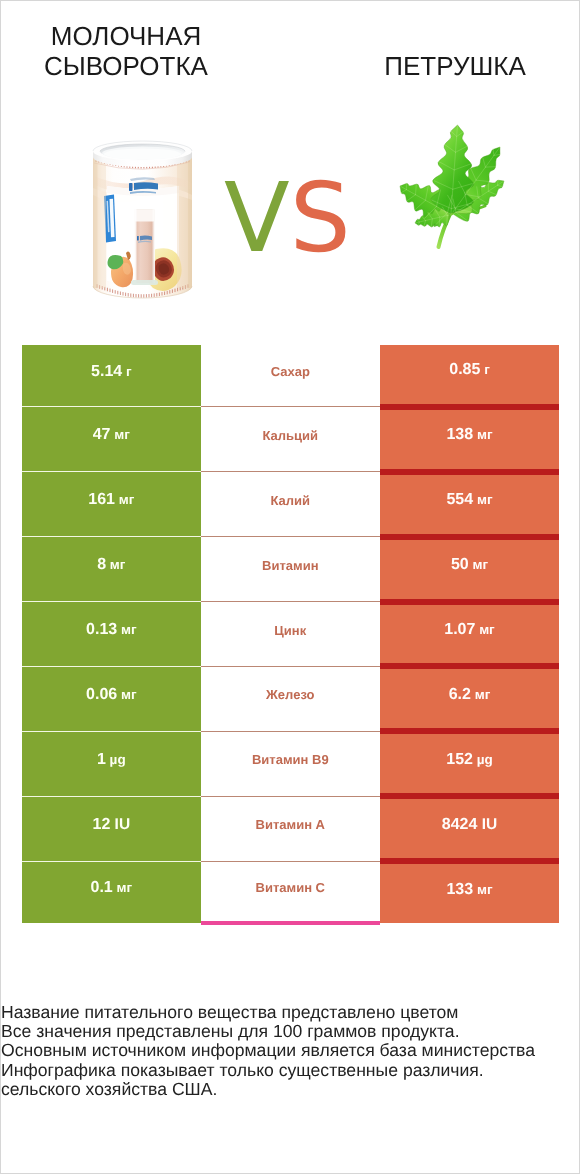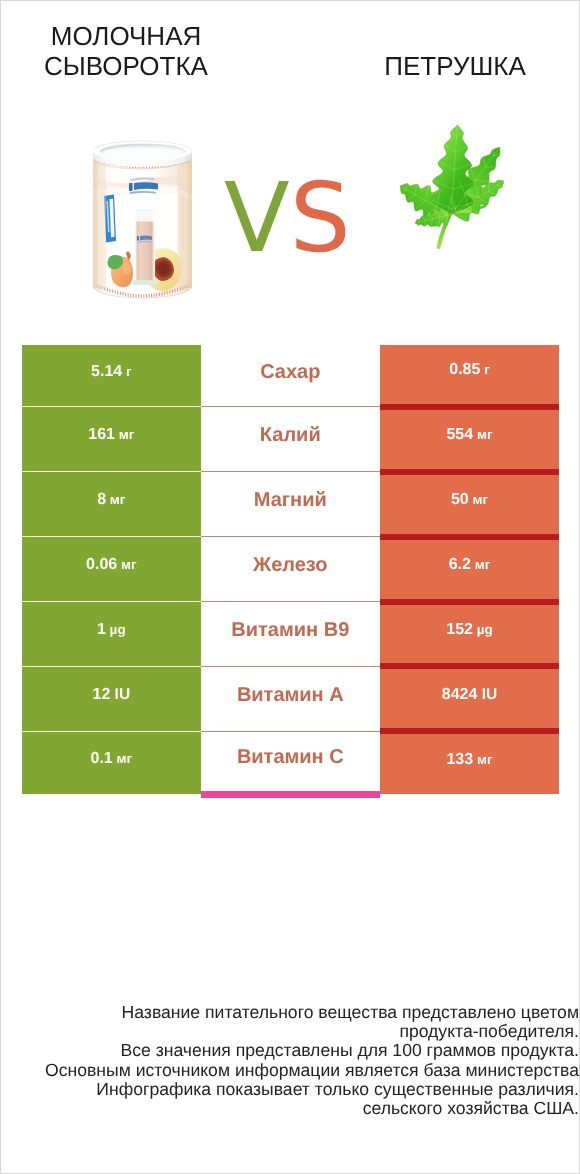--- a/index.html
+++ b/index.html
@@ -11,29 +11,29 @@
   .title-right{left:329px;top:50px;width:250px;}
   .hero{position:absolute;left:0;top:0;width:518px;height:330px;}
   .can{position:absolute;left:90px;top:137px;}
   .leaf{position:absolute;left:396px;top:122px;}
   .vs{position:absolute;left:223px;top:169px;font-family:"DejaVu Sans",sans-serif;font-size:96px;font-weight:400;line-height:96px;}
   .vs .v{color:#7fa43a;}
   .vs .s{color:#e0694a;}
   table.cmp{position:absolute;left:21px;top:344px;width:537px;border-collapse:collapse;table-layout:fixed;padding-left:8px;}
   table.cmp td{height:58.9px;padding:0;text-align:center;vertical-align:middle;line-height:1;}
   td.l{width:178.6px;background:#81a631;color:#fdfff4;font-size:16px;font-weight:bold;border-bottom:1px solid #f2f7e2;}
-  td.m{width:179.4px;background:#ffffff;color:#c06a52;font-size:20px;font-weight:bold;border-bottom:1px solid #bb8774;}
+  td.m{width:179.4px;background:#ffffff;color:#c06a52;font-size:13px;font-weight:bold;border-bottom:1px solid #bb8774;}
   td.r{width:179px;background:#e16d4a;color:#fffcfa;font-size:16px;font-weight:bold;border-bottom:6px solid #b91c1c;}
   tr:last-child td.l,tr:last-child td.r{border-bottom:none;}
-  tr:last-child td.m{border-bottom:7px solid #ec4899;}
+  tr:last-child td.m{border-bottom:4px solid #ec4899;}
   .u{font-size:13.5px;}
   .u.cap{font-size:15.5px;text-align:center;}
   td.l,td.r,td.m{position:relative;}
   .cellin{display:block;position:relative;top:-4px;}
-  .footer{position:absolute;left:0;top:1002px;width:578px;text-align:right;color:#222222;font-size:17.6px;line-height:19.2px;}
+  .footer{position:absolute;left:0;top:1002px;width:578px;text-align:left;color:#222222;font-size:17.6px;line-height:19.2px;}
 </style>
 </head>
 <body>
 
 <div class="page">
   <div class="titles">
     <div class="title title-left"><span>МОЛОЧНАЯ</span><br><span>СЫВОРОТКА</span></div>
     <div class="title title-right"><span>ПЕТРУШКА</span></div>
   </div>
   <div class="hero">
@@ -222,38 +222,60 @@
           </td>
           <td class="m">
             <span class="cellin">Сахар</span>
           </td>
           <td class="r">
             <span class="cellin">0.85<span class="u"> г</span></span>
           </td>
         </tr>
         <tr>
           <td class="l">
+            <span class="cellin">47<span class="u"> мг</span></span>
+          </td>
+          <td class="m">
+            <span class="cellin">Кальций</span>
+          </td>
+          <td class="r">
+            <span class="cellin">138<span class="u"> мг</span></span>
+          </td>
+        </tr>
+        <tr>
+          <td class="l">
             <span class="cellin">161<span class="u"> мг</span></span>
           </td>
           <td class="m">
             <span class="cellin">Калий</span>
           </td>
           <td class="r">
             <span class="cellin">554<span class="u"> мг</span></span>
           </td>
         </tr>
         <tr>
           <td class="l">
             <span class="cellin">8<span class="u"> мг</span></span>
           </td>
           <td class="m">
-            <span class="cellin">Магний</span>
+            <span class="cellin">Витамин</span>
           </td>
           <td class="r">
             <span class="cellin">50<span class="u"> мг</span></span>
+          </td>
+        </tr>
+        <tr>
+          <td class="l">
+            <span class="cellin">0.13<span class="u"> мг</span></span>
+          </td>
+          <td class="m">
+            <span class="cellin">Цинк</span>
+          </td>
+          <td class="r">
+            <span class="cellin">1.07<span class="u"> мг</span></span>
           </td>
         </tr>
         <tr>
           <td class="l">
             <span class="cellin">0.06<span class="u"> мг</span></span>
           </td>
           <td class="m">
             <span class="cellin">Железо</span>
           </td>
           <td class="r">
@@ -290,19 +312,18 @@
             <span class="cellin">Витамин C</span>
           </td>
           <td class="r">
             <span class="cellin">133<span class="u"> мг</span></span>
           </td>
         </tr>
       </tbody>
     </table>
   <div class="footer">
       <div>Название питательного вещества представлено цветом</div>
-      <div>продукта-победителя.</div>
       <div>Все значения представлены для 100 граммов продукта.</div>
       <div>Основным источником информации является база министерства</div>
       <div>Инфографика показывает только существенные различия.</div>
       <div>сельского хозяйства США.</div>
     </div>
 </div>
 
 </body></html>

